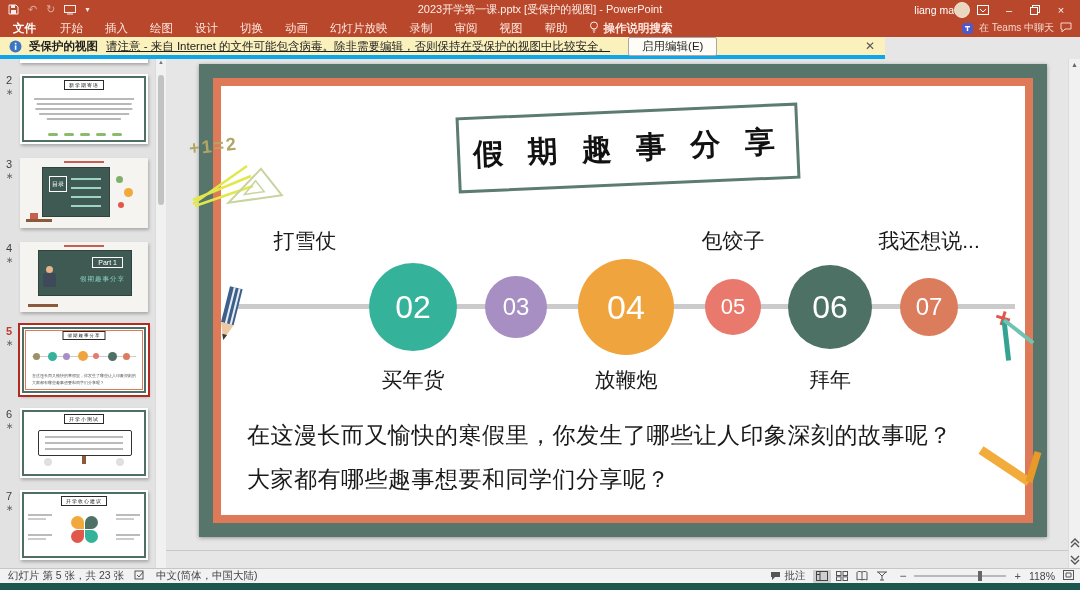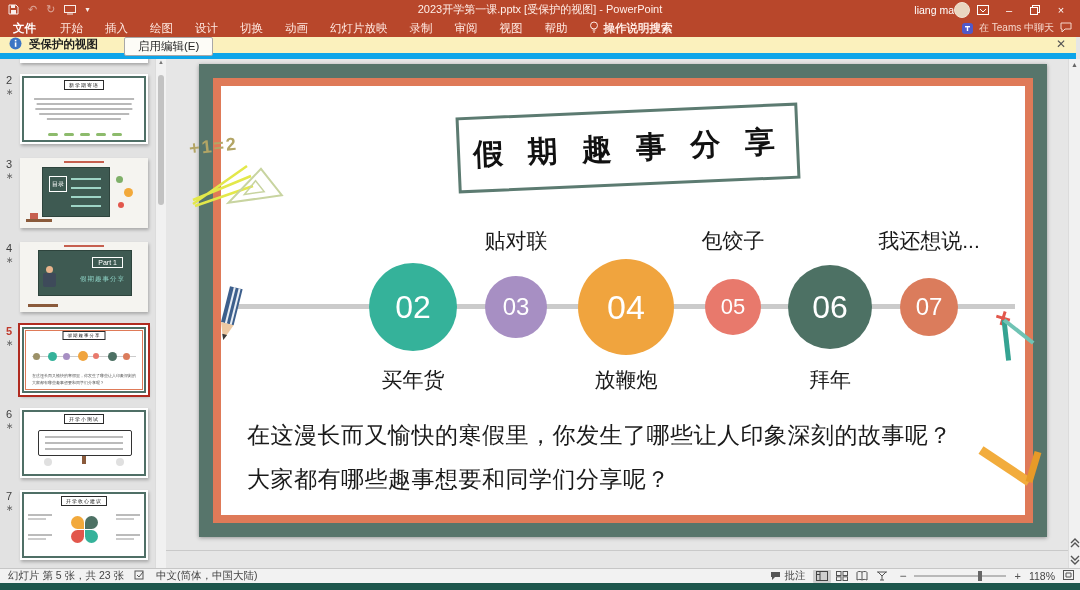--- a/index.html
+++ b/index.html
@@ -20,22 +20,22 @@
   
   .tabrow{position:absolute;left:0;top:19px;width:1080px;height:18px;background:var(--c-titlebar);
     display:flex;align-items:center;color:#FFE9E2;font-size:11.5px;}
   .rtab{padding:0 11px;height:18px;display:flex;align-items:center;cursor:default;}
   .rtab.file{padding:0 13px;font-weight:bold;color:#fff;}
   .searchbox{display:flex;align-items:center;gap:5px;margin-left:10px;color:#FFE9E2;font-weight:bold;}
   .tabrow-right{margin-left:auto;display:flex;align-items:center;gap:6px;padding-right:8px;color:#F6D7CC;font-size:10px;}
   .teams-badge{width:11px;height:11px;border-radius:3px;background:#5059C9;display:inline-flex;align-items:center;justify-content:center;}
 
   
-  .protbar{position:absolute;left:0;top:37px;width:1076px;height:22px;background:var(--c-protected);
-    display:flex;align-items:flex-start;font-size:11.5px;color:#1F1F1F;border-bottom:6px solid #0ea5e9;box-sizing:border-box;}
+  .protbar{position:absolute;left:0;top:37px;width:885px;height:22px;background:var(--c-protected);
+    display:flex;align-items:center;font-size:11.5px;color:#1F1F1F;border-bottom:4px solid #0ea5e9;box-sizing:border-box;}
   .protbar .info{margin:0 7px 0 9px;display:inline-flex;}
   .prot-title{font-weight:bold;margin-right:8px;}
   .prot-msg{text-decoration:underline;}
   .prot-btn{margin-left:18px;background:#FDFCF7;border:1px solid #A8A8A8;border-radius:2px;
     padding:1px 13px;font-size:11.5px;color:#222;cursor:pointer;}
   .prot-close{margin-left:auto;margin-right:10px;color:#555;font-size:12px;cursor:pointer;}
 
   
   .workspace{position:absolute;left:0;top:59px;width:1080px;height:509px;display:flex;}
   .thumbs{position:relative;width:155px;height:509px;background:#E2E2E2;overflow:hidden;}
@@ -185,20 +185,21 @@
 
   <div class="protbar">
     <span class="info">
       <svg width="13" height="13" viewBox="0 0 13 13">
           <circle cx="6.5" cy="6.5" r="6" fill="#3B75C4"></circle>
           <rect x="5.8" y="2.8" width="1.6" height="1.6" fill="#fff"></rect>
           <rect x="5.8" y="5.4" width="1.6" height="4.4" fill="#fff"></rect>
         </svg>
     </span>
     <span class="prot-title">受保护的视图</span>
+    <span class="prot-msg">请注意 - 来自 Internet 的文件可能包含病毒。除非需要编辑，否则保持在受保护的视图中比较安全。</span>
     <button class="prot-btn">启用编辑(E)</button>
     <span class="prot-close">✕</span>
   </div>
 
   <div class="workspace">
 
     <div class="thumbs">
       <div class="thumb-row" style="top:-4px;">
         <div class="tbox" style="height:8px;top:0;"></div>
       </div>
@@ -356,24 +357,24 @@
             <path d="M25 10 L10 48" stroke="#35A392" stroke-width="5"></path>
             <path d="M25 10 L40 44" stroke="#6FC3B4" stroke-width="4"></path>
           </svg>
         </div>
         <div class="deco" style="left:778px;top:380px;">
           <svg width="66" height="46" viewBox="0 0 66 46">
             <path d="M4 6 L52 38" stroke="#F2AC3C" stroke-width="9"></path>
             <path d="M52 38 L61 8" stroke="#E79A28" stroke-width="7"></path>
           </svg>
         </div>
+          <div class="s-lab" style="left: 26px; top: 163px;">打雪仗</div>
           <div class="s-circle" style="left: 170px; top: 199px; width: 88px; height: 88px; background: rgb(53, 178, 154); font-size: 32px;">02</div>
           <div class="s-lab" style="left: 134px; top: 302px;">买年货</div>
           <div class="s-circle" style="left: 286px; top: 212px; width: 62px; height: 62px; background: rgb(167, 143, 195); font-size: 24px;">03</div>
-          <div class="s-lab" style="left: 237px; top: 163px;">贴对联</div>
           <div class="s-circle" style="left: 379px; top: 195px; width: 96px; height: 96px; background: rgb(240, 164, 62); font-size: 34px;">04</div>
           <div class="s-lab" style="left: 347px; top: 302px;">放鞭炮</div>
           <div class="s-circle" style="left: 506px; top: 215px; width: 56px; height: 56px; background: rgb(232, 121, 108); font-size: 22px;">05</div>
           <div class="s-lab" style="left: 454px; top: 163px;">包饺子</div>
           <div class="s-circle" style="left: 589px; top: 201px; width: 84px; height: 84px; background: rgb(77, 113, 100); font-size: 32px;">06</div>
           <div class="s-lab" style="left: 551px; top: 302px;">拜年</div>
           <div class="s-circle" style="left: 701px; top: 214px; width: 58px; height: 58px; background: rgb(219, 124, 92); font-size: 24px;">07</div>
           <div class="s-lab" style="left: 650px; top: 163px;">我还想说...</div>
         </div>
       <div class="notes-splitter"></div>

